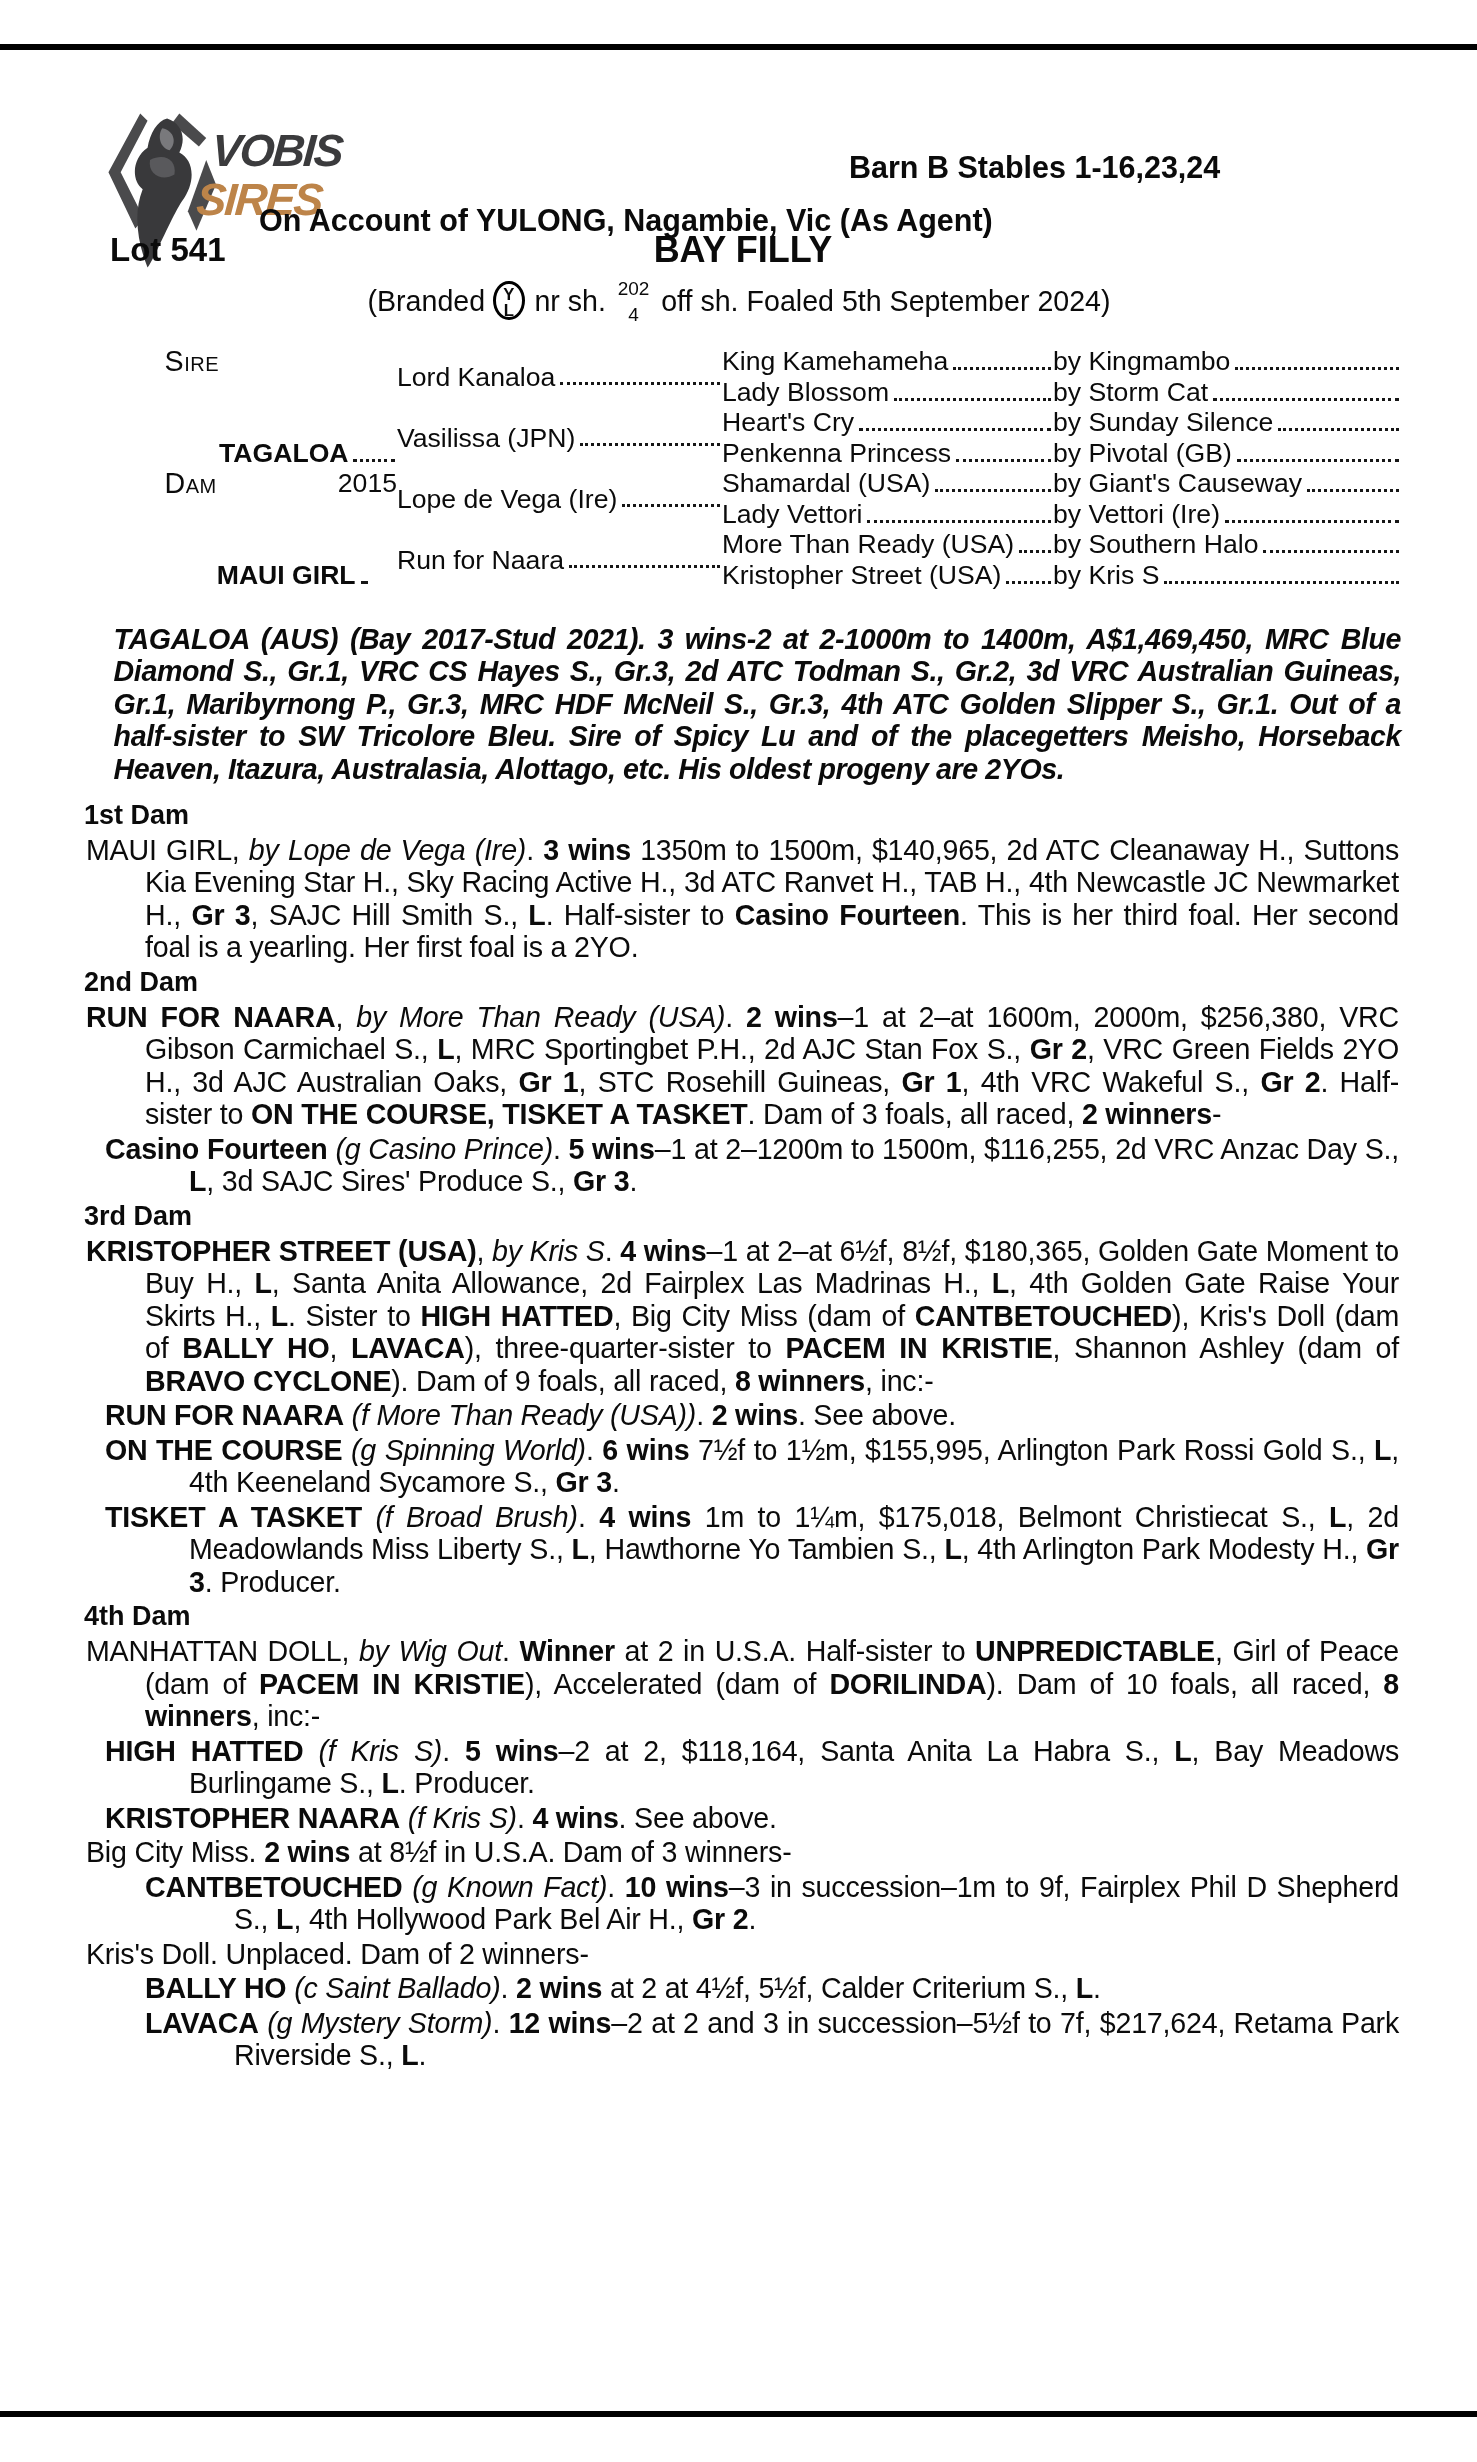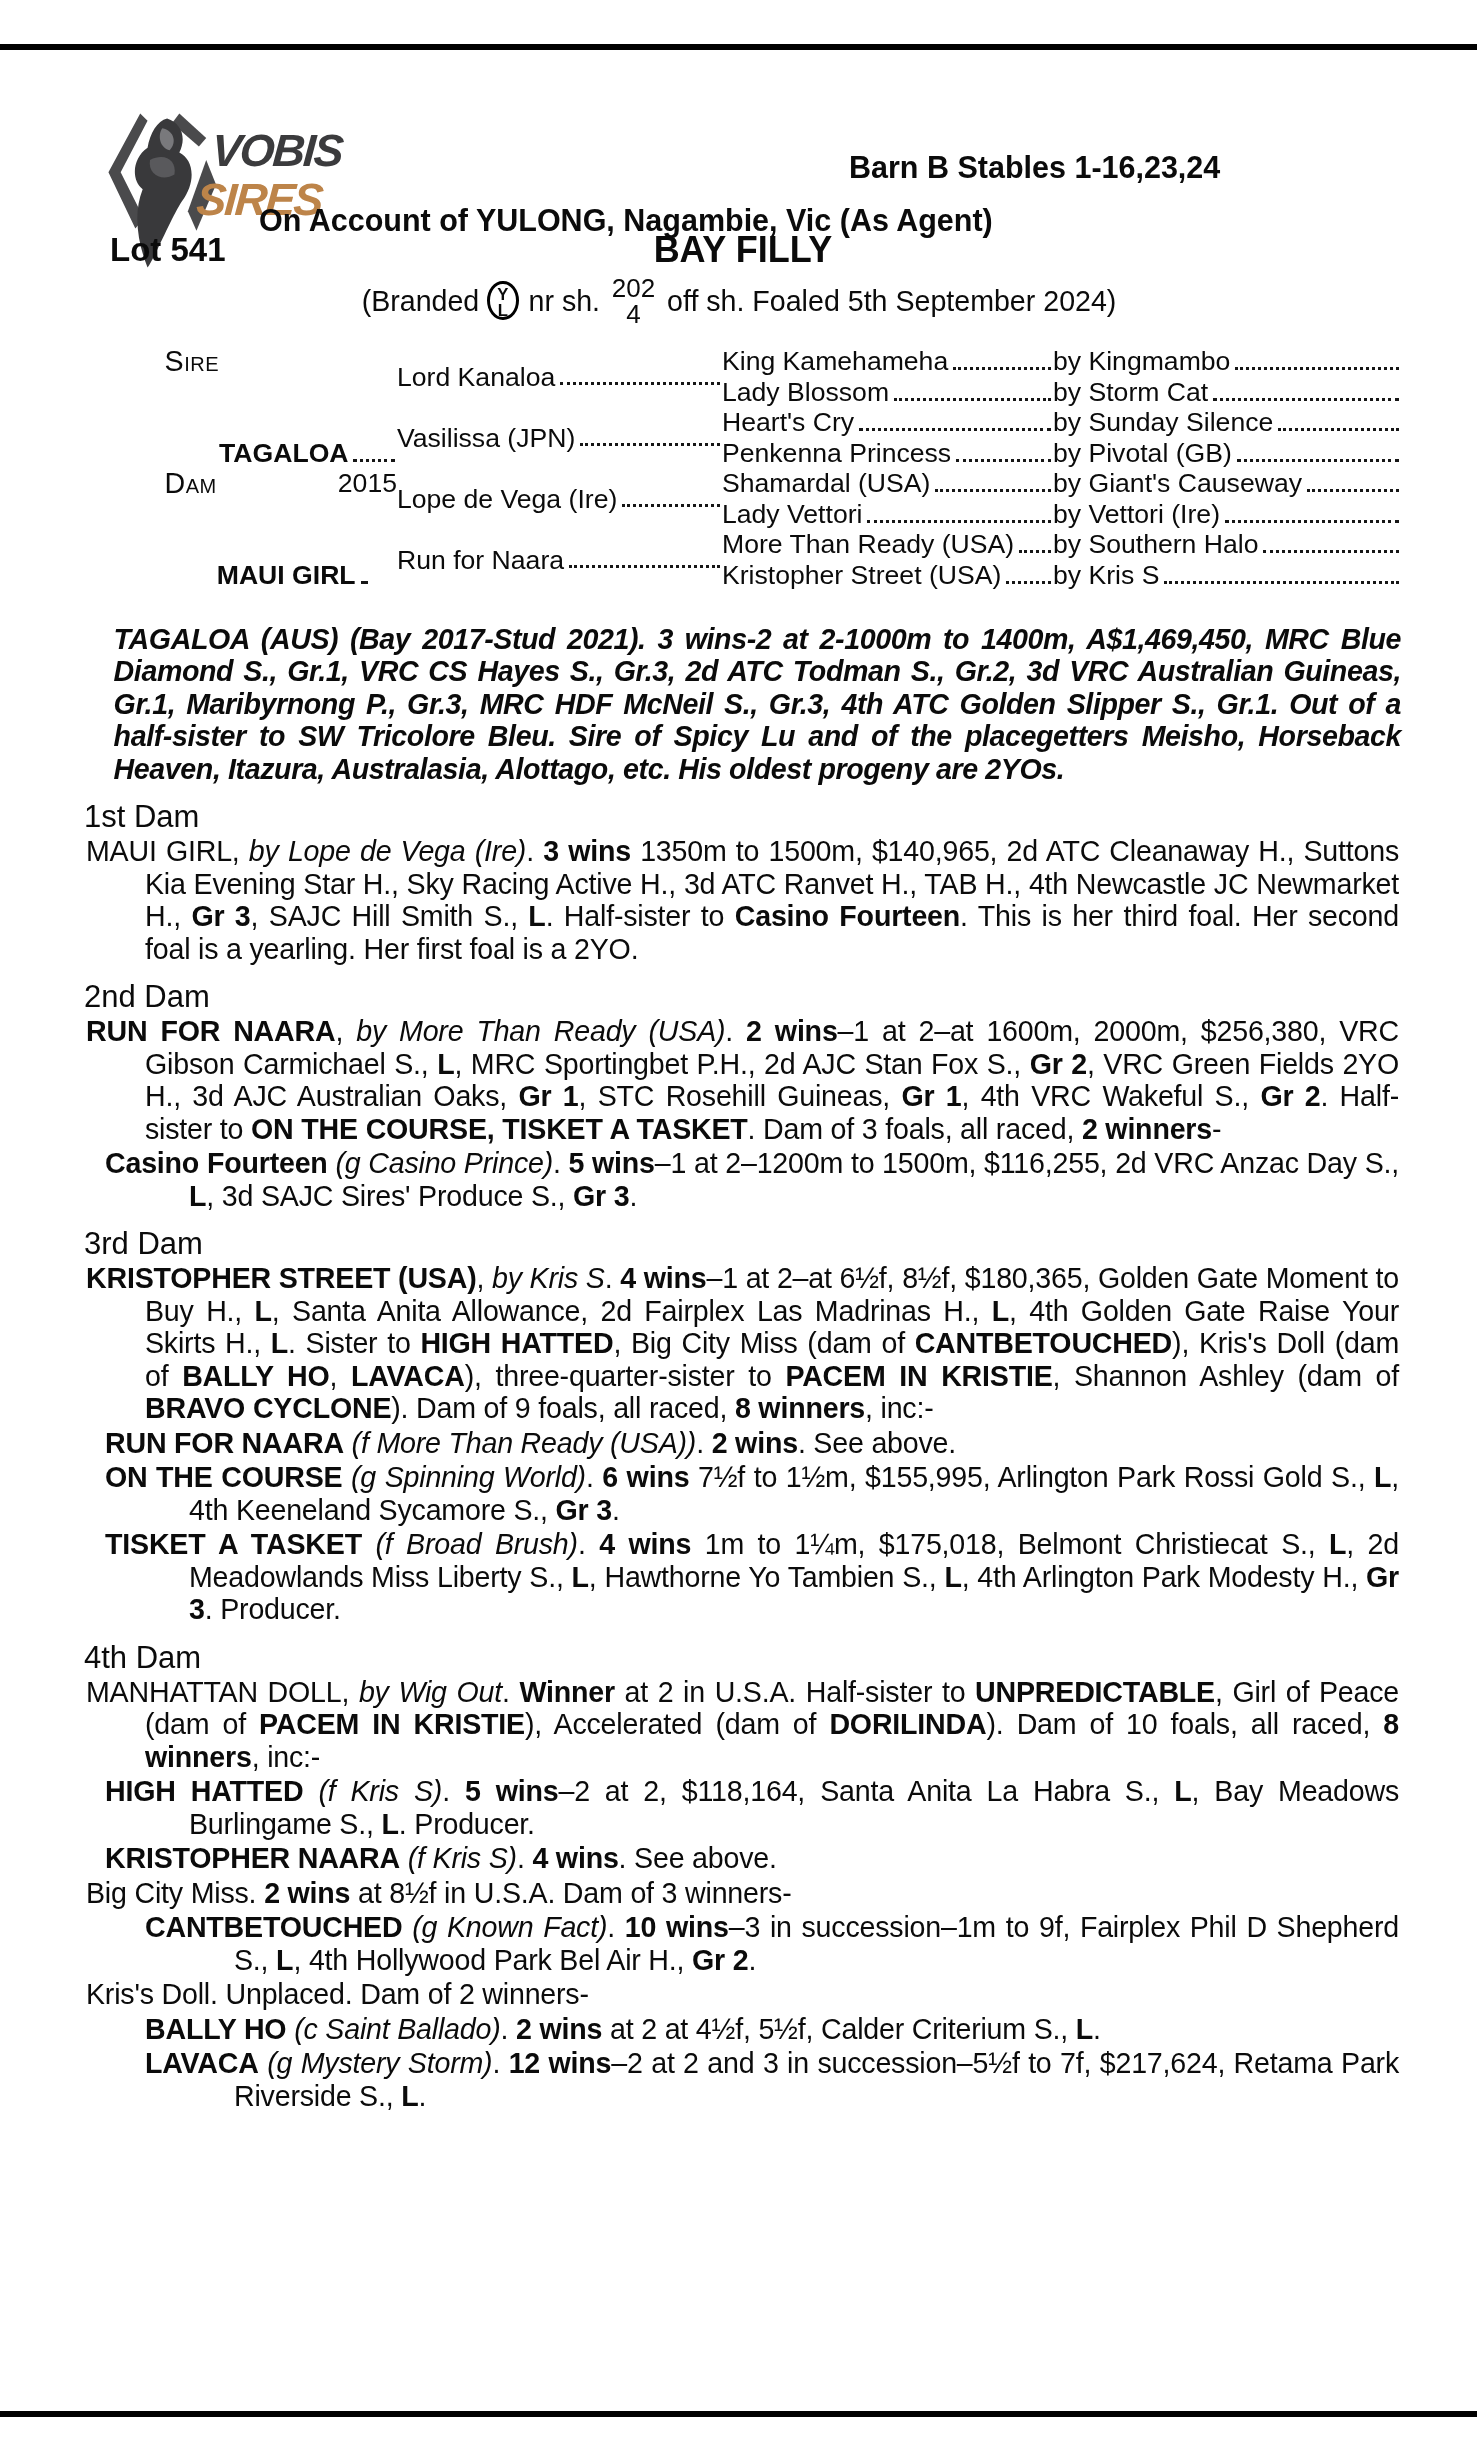--- a/index.html
+++ b/index.html
@@ -24,39 +24,39 @@
   .hdr-barn{position:absolute;left:849px;top:150px;font-weight:bold;font-size:30.5px;}
   .hdr-account{position:absolute;left:259px;top:203px;font-weight:bold;font-size:30.5px;}
   .hdr-lot{position:absolute;left:110px;top:231px;font-weight:bold;font-size:33px;}
   .hdr-title{position:absolute;left:8px;right:0;top:229px;text-align:center;font-weight:bold;font-size:36px;}
   .hdr-brand{position:absolute;left:0;right:0;top:276px;text-align:center;font-size:28.6px;}
   .brand-circle{display:inline-block;vertical-align:middle;width:31.5px;height:39px;
     border:3px solid #000;border-radius:50%;margin:0 9.9px 5.9px 7.9px;
     text-align:center;line-height:14.8px;font-size:16.7px;font-weight:bold;padding-top:3px;box-sizing:border-box;}
   .brand-circle div{line-height:15.8px;}
   .num-stack{display:inline-block;vertical-align:middle;text-align:center;
-    font-size:26px;line-height:25.6px;margin:0 11.8px 3.9px 11.8px;}
+    font-size:19px;line-height:25.6px;margin:0 11.8px 3.9px 11.8px;}
 
   
   .content{position:absolute;left:84px;right:77px;top:347px;}
   .ped{display:grid;grid-template-columns:313px 325px 331px 1fr;grid-auto-rows:30.5px;
     font-size:26.6px;line-height:29.6px;}
   .ped .cell{display:flex;align-items:center;min-width:0;}
   .nr{display:flex;align-items:flex-end;width:100%;min-width:0;white-space:nowrap;}
   .leader{flex:1 1 9.9px;min-width:5.9px;border-bottom:3px dotted #161616;margin:0 2px 6.9px 4.9px;}
   .c1{display:flex;flex-direction:column;padding-left:25.6px;}
   .c1-half{flex:1;display:flex;flex-direction:row;justify-content:center;}
   .gen-label{margin-left:55px;font-variant:small-caps;font-size:28.6px;letter-spacing:0.5px;}
   .ped-main{font-weight:bold;}
   .year{margin-left:37px;}
 
   
   .blurb{margin:31.5px 0 13.8px 29.6px;font-weight:bold;font-style:italic;
     font-size:28.6px;line-height:32.5px;text-align:justify;letter-spacing:-0.4px;}
-  .dam-heading{margin:15px 0 0 0;font-size:31px;font-weight:normal;line-height:33px;}
+  .dam-heading{margin:1px 0 0 0;font-size:27px;font-weight:bold;line-height:33px;}
   .entry{margin:2px;font-size:28.6px;line-height:32.5px;text-align:justify;letter-spacing:-0.2px;}
   .lvl0{padding-left:59px;text-indent:-59px;}
   .lvl1{padding-left:103px;text-indent:-84px;}
   .lvl2{padding-left:148px;text-indent:-89px;}
   .entry .b{font-weight:bold;}
   .entry .i{font-style:italic;}
 </style>
 </head>
 <body>
 

